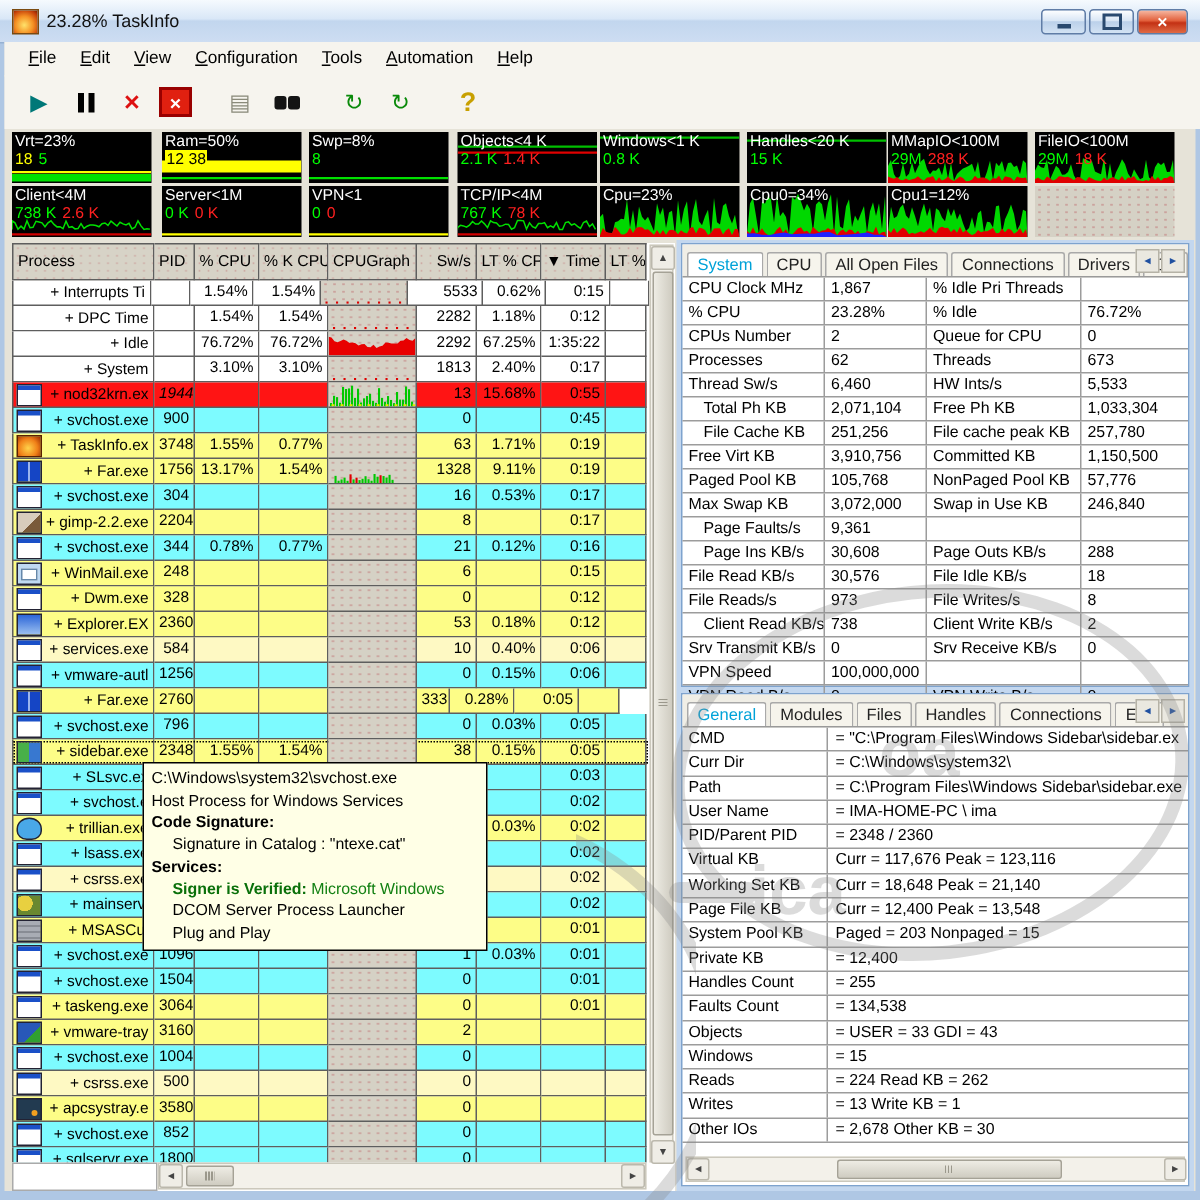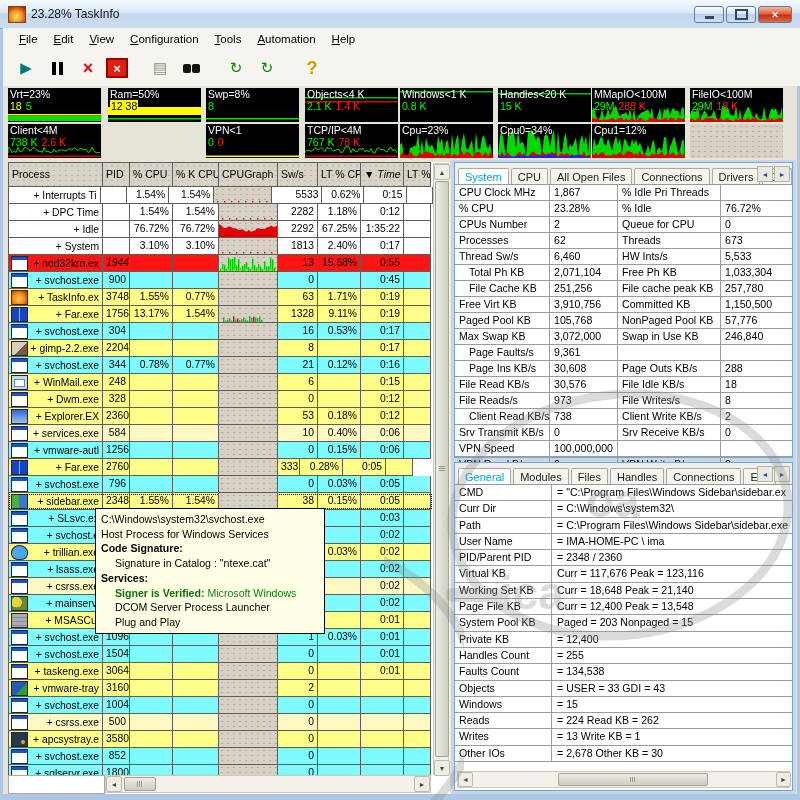--- a/index.html
+++ b/index.html
@@ -246,20 +246,27 @@
       <div class="gvals" data-name="graph-values"><span style="color: rgb(0, 255, 0);">29M</span><span style="color: rgb(255, 32, 32);">18 K</span></div>
     </div>
     <div class="gpanel abs" data-name="graph-panel-client" style="left: 0px; top: 36px;">
       <svg width="93" height="34">
         <path d="M0,29 L0,23.153189300411523 L2,24.545756172839507 L4,28.810236625514403 L6,26.74292695473251 L8,28.69567901234568 L10,23.242566872427986 L12,27.846553497942388 L14,27.526157407407407 L16,23.522119341563787 L18,23.96406893004115 L20,24.537191358024693 L22,27.14889403292181 L24,24.595473251028807 L26,23.22878086419753 L28,25.622890946502057 L30,27.24076646090535 L32,27.100925925925925 L34,28.444110082304526 L36,23.399948559670783 L38,27.653626543209878 L40,27.11255144032922 L42,28.573019547325103 L44,28.38688271604938 L46,25.128215020576132 L48,28.259979423868312 L50,26.800694444444446 L52,25.99110082304527 L54,25.96082818930041 L56,26.395061728395063 L58,27.201208847736627 L60,25.1755658436214 L62,24.669984567901235 L64,26.258539094650207 L66,23.404192386831276 L68,25.125462962962963 L70,26.663091563786008 L72,24.14670781893004 L74,25.261496913580245 L76,25.914866255144034 L78,24.903112139917695 L80,28.578086419753085 L82,27.51386316872428 L84,23.173405349794237 L86,26.57523148148148 L88,28.96008230452675 L90,28.45758744855967 L92,28.75293209876543" fill="none" stroke="#00E000" stroke-width="1"></path>
         <rect x="0" y="31.5" width="93" height="1.5" fill="#D00000"></rect>
       </svg>
       <div class="gtitle" data-name="graph-title">Client&lt;4M</div>
       <div class="gvals" data-name="graph-values"><span style="color: rgb(0, 255, 0);">738 K</span><span style="color: rgb(255, 32, 32);">2.6 K</span></div>
     </div>
+    <div class="gpanel abs" data-name="graph-panel-server" style="left: 100px; top: 36px;">
+      <svg width="93" height="34">
+        <rect x="0" y="31.5" width="93" height="1.5" fill="#FFFF00"></rect>
+      </svg>
+      <div class="gtitle" data-name="graph-title">Server&lt;1M</div>
+      <div class="gvals" data-name="graph-values"><span style="color: rgb(0, 255, 0);">0 K</span><span style="color: rgb(255, 32, 32);">0 K</span></div>
+    </div>
     <div class="gpanel abs" data-name="graph-panel-vpn" style="left: 198px; top: 36px;">
       <svg width="93" height="34">
         <rect x="0" y="31.5" width="93" height="1.5" fill="#FFFF00"></rect>
       </svg>
       <div class="gtitle" data-name="graph-title">VPN&lt;1</div>
       <div class="gvals" data-name="graph-values"><span style="color: rgb(0, 255, 0);">0</span><span style="color: rgb(255, 32, 32);">0</span></div>
     </div>
     <div class="gpanel abs" data-name="graph-panel-tcpip" style="left: 297px; top: 36px;">
       <svg width="93" height="34">
         <path d="M0,29 L0,27.75352366255144 L2,26.25565843621399 L4,26.611188271604938 L6,27.394187242798353 L8,26.0676183127572 L10,23.65 L12,25.38207304526749 L14,25.3934670781893 L16,23.369367283950616 L18,25.217181069958848 L20,27.733204732510288 L22,23.26929012345679 L24,24.399511316872427 L26,24.586831275720165 L28,26.84976851851852 L30,26.42906378600823 L32,25.454346707818928 L34,25.610802469135802 L36,28.805838477366255 L38,27.835751028806584 L40,23.05239197530864 L42,23.029835390946502 L44,23.231044238683126 L46,28.674537037037037 L48,24.60105452674897 L50,27.14022633744856 L52,27.977237654320987 L54,25.01949588477366 L56,25.06329732510288 L58,24.460493827160494 L60,27.785159465020577 L62,26.50025720164609 L64,27.624305555555555 L66,24.398045267489714 L68,28.95110596707819 L70,28.968672839506173 L72,24.358153292181072 L74,23.915843621399176 L76,25.993595679012344 L78,25.16548353909465 L80,26.894470164609054 L82,28.199074074074073 L84,24.320036008230453 L86,23.38698559670782 L88,27.08510802469136 L90,25.321810699588475 L92,28.893389917695472" fill="none" stroke="#00E000" stroke-width="1"></path>
@@ -296,23 +303,23 @@
     <div class="gpanel abs empty" data-name="graph-empty-slot" style="left: 682px; top: 36px;"></div>
   </div>
 
 <div class="abs" id="proc-table" data-name="process-table">
   <div id="phead" data-name="process-table-header">
       <div class="hcell" data-name="column-header-process" style="width: 95px; border-left: 1px solid rgb(94, 94, 94);">Process</div>
       <div class="hcell" data-name="column-header-pid" style="width: 27px;">PID</div>
       <div class="hcell" data-name="column-header-%cpu" style="width: 43px;">% CPU</div>
       <div class="hcell" data-name="column-header-%kcpu" style="width: 46px;">% K CPU</div>
       <div class="hcell" data-name="column-header-cpugraph" style="width: 59px;">CPUGraph</div>
-      <div class="hcell" data-name="column-header-sws" style="width: 40px;">Sw/s</div>
+      <div class="hcell" data-name="column-header-sws" style="width: 40px; text-align: right;">Sw/s</div>
       <div class="hcell" data-name="column-header-lt%cpu" style="width: 43px;">LT % CPU</div>
-      <div class="hcell" data-name="column-header-time" style="width: 43px; font-style: italic;">▼ Time</div>
+      <div class="hcell" data-name="column-header-time" style="width: 43px;">▼ Time</div>
       <div class="hcell" data-name="column-header-lt%" style="width: 27px;">LT %</div>
     </div>
   <div id="pbody" data-name="process-table-body">
       <div class="prow" data-name="process-row-InterruptsTi">
         <div class="cell namec w" data-name="cell-process" style="width: 95px;">
           <span class="nm" data-name="process-name">+ Interrupts Ti</span>
         </div>
         <div class="cell w" data-name="cell-pid" style="width: 27px;"></div>
         <div class="cell w" data-name="cell-cpu" style="width: 43px;">1.54%</div>
         <div class="cell w" data-name="cell-kcpu" style="width: 46px;">1.54%</div>

